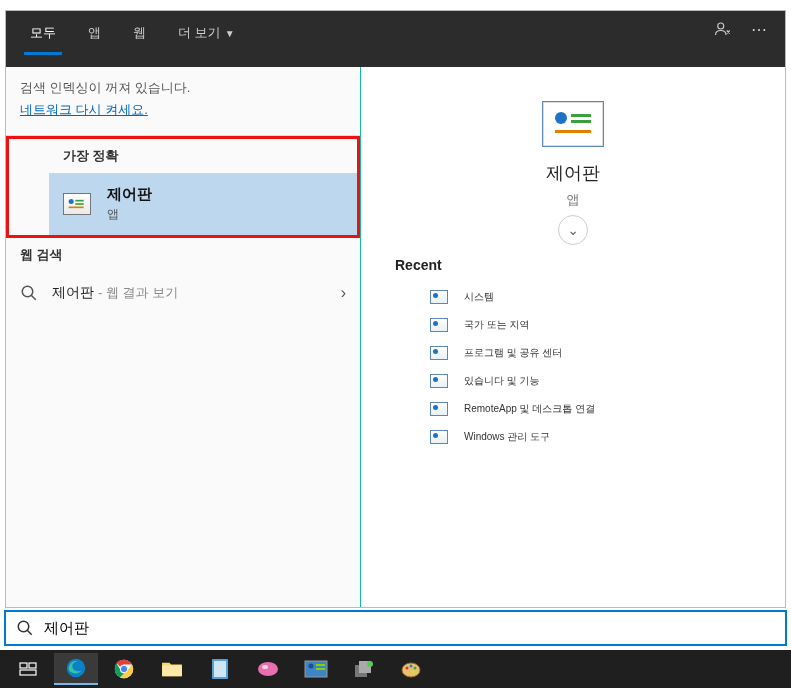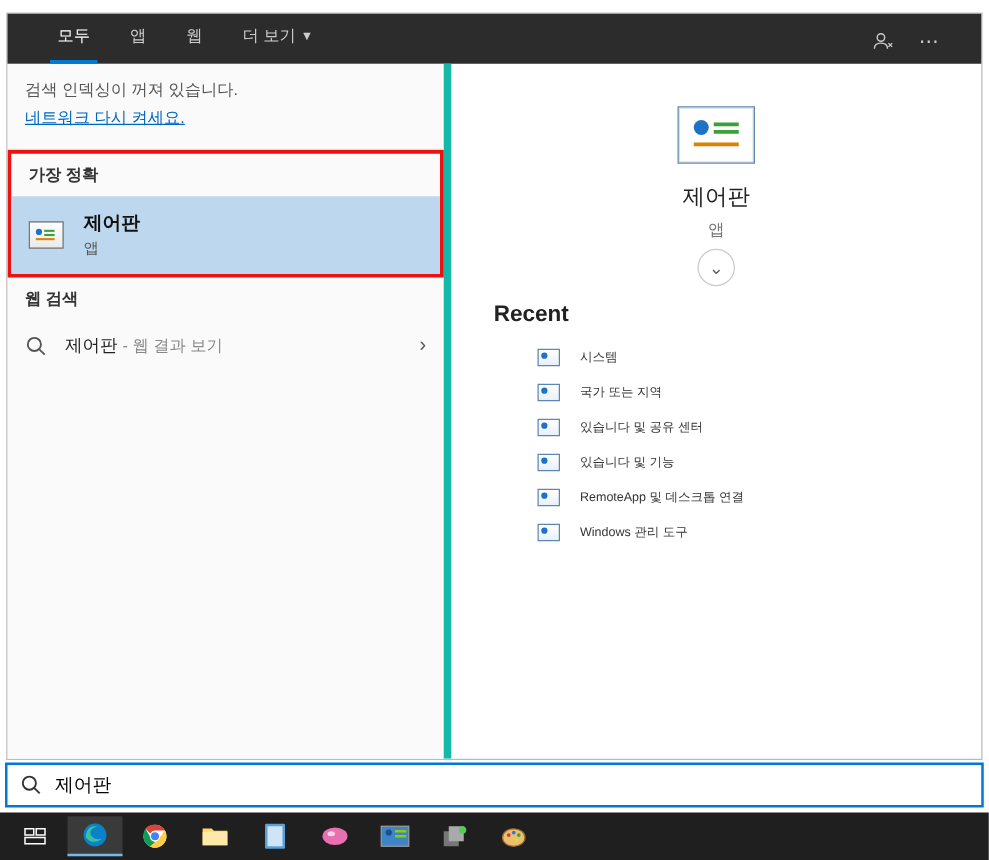--- a/index.html
+++ b/index.html
@@ -1,33 +1,33 @@
 <!DOCTYPE html>
 <html><head>
 <meta charset="utf-8">
 <style>
 * { margin: 0; padding: 0; box-sizing: border-box; font-family: "Segoe UI", "Malgun Gothic", sans-serif; }
 body { width: 791px; height: 688px; background: #fff; overflow: hidden; }
 
 .window { position: absolute; top: 10px; left: 5px; width: 781px; height: 598px; border: 1px solid #bbb; display: flex; flex-direction: column; background: #fff; }
 
-.topbar { height: 40px; background: #2c2c2c; display: flex; align-items: flex-end; padding: 0 24px; color: #ccc; }
+.topbar { height: 56px; background: #2c2c2c; display: flex; align-items: flex-start; padding: 0 8px; color: #ccc; }
 .tab { padding: 0 16px; height: 44px; display: flex; align-items: center; font-size: 13px; cursor: pointer; position: relative; }
 .tab.active { color: #fff; }
 .tab.active::after { content:''; position: absolute; bottom: 0; left: 10px; right: 10px; height: 3px; background: #0078d4; }
 .more-chev { margin-left: 4px; font-size: 10px; }
 .topbar-spacer { flex: 1; }
 .top-icon { width: 36px; height: 36px; display:flex; align-items:center; justify-content:center; font-size: 16px; color: #ccc; cursor:pointer; }
 
 .body { flex: 1; display: flex; overflow: hidden; }
 
-.left { width: 355px; border-right: 6px solid #14b8a6; display: flex; flex-direction: column; background: #fafafa; }
+.left { width: 355px; border-right: 1px solid #14b8a6; display: flex; flex-direction: column; background: #fafafa; }
 .index-msg { padding: 12px 14px 4px; font-size: 13px; color: #555; }
 .index-link { padding: 0 14px 10px; font-size: 13px; color: #0067c0; text-decoration: underline; cursor:pointer; }
-.highlight-box { border: 3px solid #e11; }
+.highlight-box { border: 3px solid #e11; padding-left: 40px; }
 .section-hd { padding: 8px 14px; font-size: 13px; font-weight: 600; color: #333; }
 .best-match { display:flex; align-items:center; padding: 12px 14px; background: #bcd7ee; cursor:pointer; }
 .cp-icon-sm { width: 28px; height: 22px; border: 1px solid #777; background: linear-gradient(#fff,#eaeaea); display:flex; align-items:center; justify-content:center; margin-right: 16px; position: relative; }
 .cp-icon-sm svg { width: 20px; height: 14px; }
 .bm-title { font-size: 15px; font-weight: 700; color: #111; }
 .bm-sub { font-size: 12px; color: #555; margin-top: 2px; }
 
 .web-row { display:flex; align-items:center; padding: 12px 14px; cursor:pointer; }
 .mag { width: 18px; height: 18px; margin-right: 14px; }
 .web-term { font-size: 14px; color: #222; }
@@ -36,21 +36,21 @@
 
 .right { flex: 1; display:flex; flex-direction: column; align-items:center; padding-top: 34px; overflow-y: auto; }
 .big-icon { width: 62px; height: 46px; border: 1px solid #5c87b2; background: #fff; display:flex; align-items:center; justify-content:center; box-shadow: 0 0 0 1px #ddd inset; }
 .r-title { margin-top: 14px; font-size: 18px; color: #222; }
 .r-sub { margin-top: 6px; font-size: 13px; color: #777; }
 .open-row { width: 100%; padding: 28px 34px 8px; display:flex; align-items:center; font-size: 14px; color: #222; cursor:pointer; }
 .open-ic { width: 18px; height: 14px; border: 1.5px solid #0078d4; border-radius: 2px; margin-right: 14px; position: relative; }
 .open-ic::after { content:''; position:absolute; top:-4px; right:-4px; width:8px; height:8px; border-top:1.5px solid #0078d4; border-right:1.5px solid #0078d4; }
 .expand-btn { width: 30px; height: 30px; border: 1px solid #ccc; border-radius: 50%; display:flex; align-items:center; justify-content:center; color:#666; font-size:14px; margin: 6px 0 12px; cursor:pointer; }
 .recent-block { width: 100%; padding: 0 34px; }
-.recent-hd { font-size: 18px; font-weight: 700; color: #222; margin-bottom: 10px; }
+.recent-hd { font-size: 14px; font-weight: 700; color: #222; margin-bottom: 10px; }
 .recent-item { display:flex; align-items:center; padding: 7px 0; font-size: 10px; color: #333; cursor:pointer;margin-left:35px; }
 .ri-ic { width: 18px; height: 14px; border: 1px solid #5c87b2; margin-right: 16px; background: linear-gradient(#fff,#e8f0f8); position:relative; }
 .ri-ic::after { content:''; position:absolute; left:2px; top:2px; width:5px; height:5px; background:#1e73c8; border-radius:50%; }
 
 .searchbar { position:absolute; left: 4px; right: 4px; top: 610px; height: 36px; border: 2px solid #0078d4; background:#fff; display:flex; align-items:center; padding: 0 10px; }
 .searchbar .mag { width: 18px; height: 18px; margin-right: 10px; }
 .searchbar input { border:none; outline:none; font-size: 15px; flex:1; }
 
 .taskbar { position:absolute; left:0; right:0; bottom:0; height: 38px; background: #1f1f1f; display:flex; align-items:center; padding: 0 6px; gap: 4px; }
 .tb-item { width: 44px; height: 32px; display:flex; align-items:center; justify-content:center; cursor:pointer; }
@@ -137,21 +137,21 @@
         <div class="recent-item">
             <div class="ri-ic"></div>
             <span>시스템</span>
           </div>
         <div class="recent-item">
             <div class="ri-ic"></div>
             <span>국가 또는 지역</span>
           </div>
         <div class="recent-item">
             <div class="ri-ic"></div>
-            <span>있습니다 및 공유 센터</span>
+            <span>프로그램 및 공유 센터</span>
           </div>
         <div class="recent-item">
             <div class="ri-ic"></div>
             <span>있습니다 및 기능</span>
           </div>
         <div class="recent-item">
             <div class="ri-ic"></div>
             <span>RemoteApp 및 데스크톱 연결</span>
           </div>
         <div class="recent-item">

